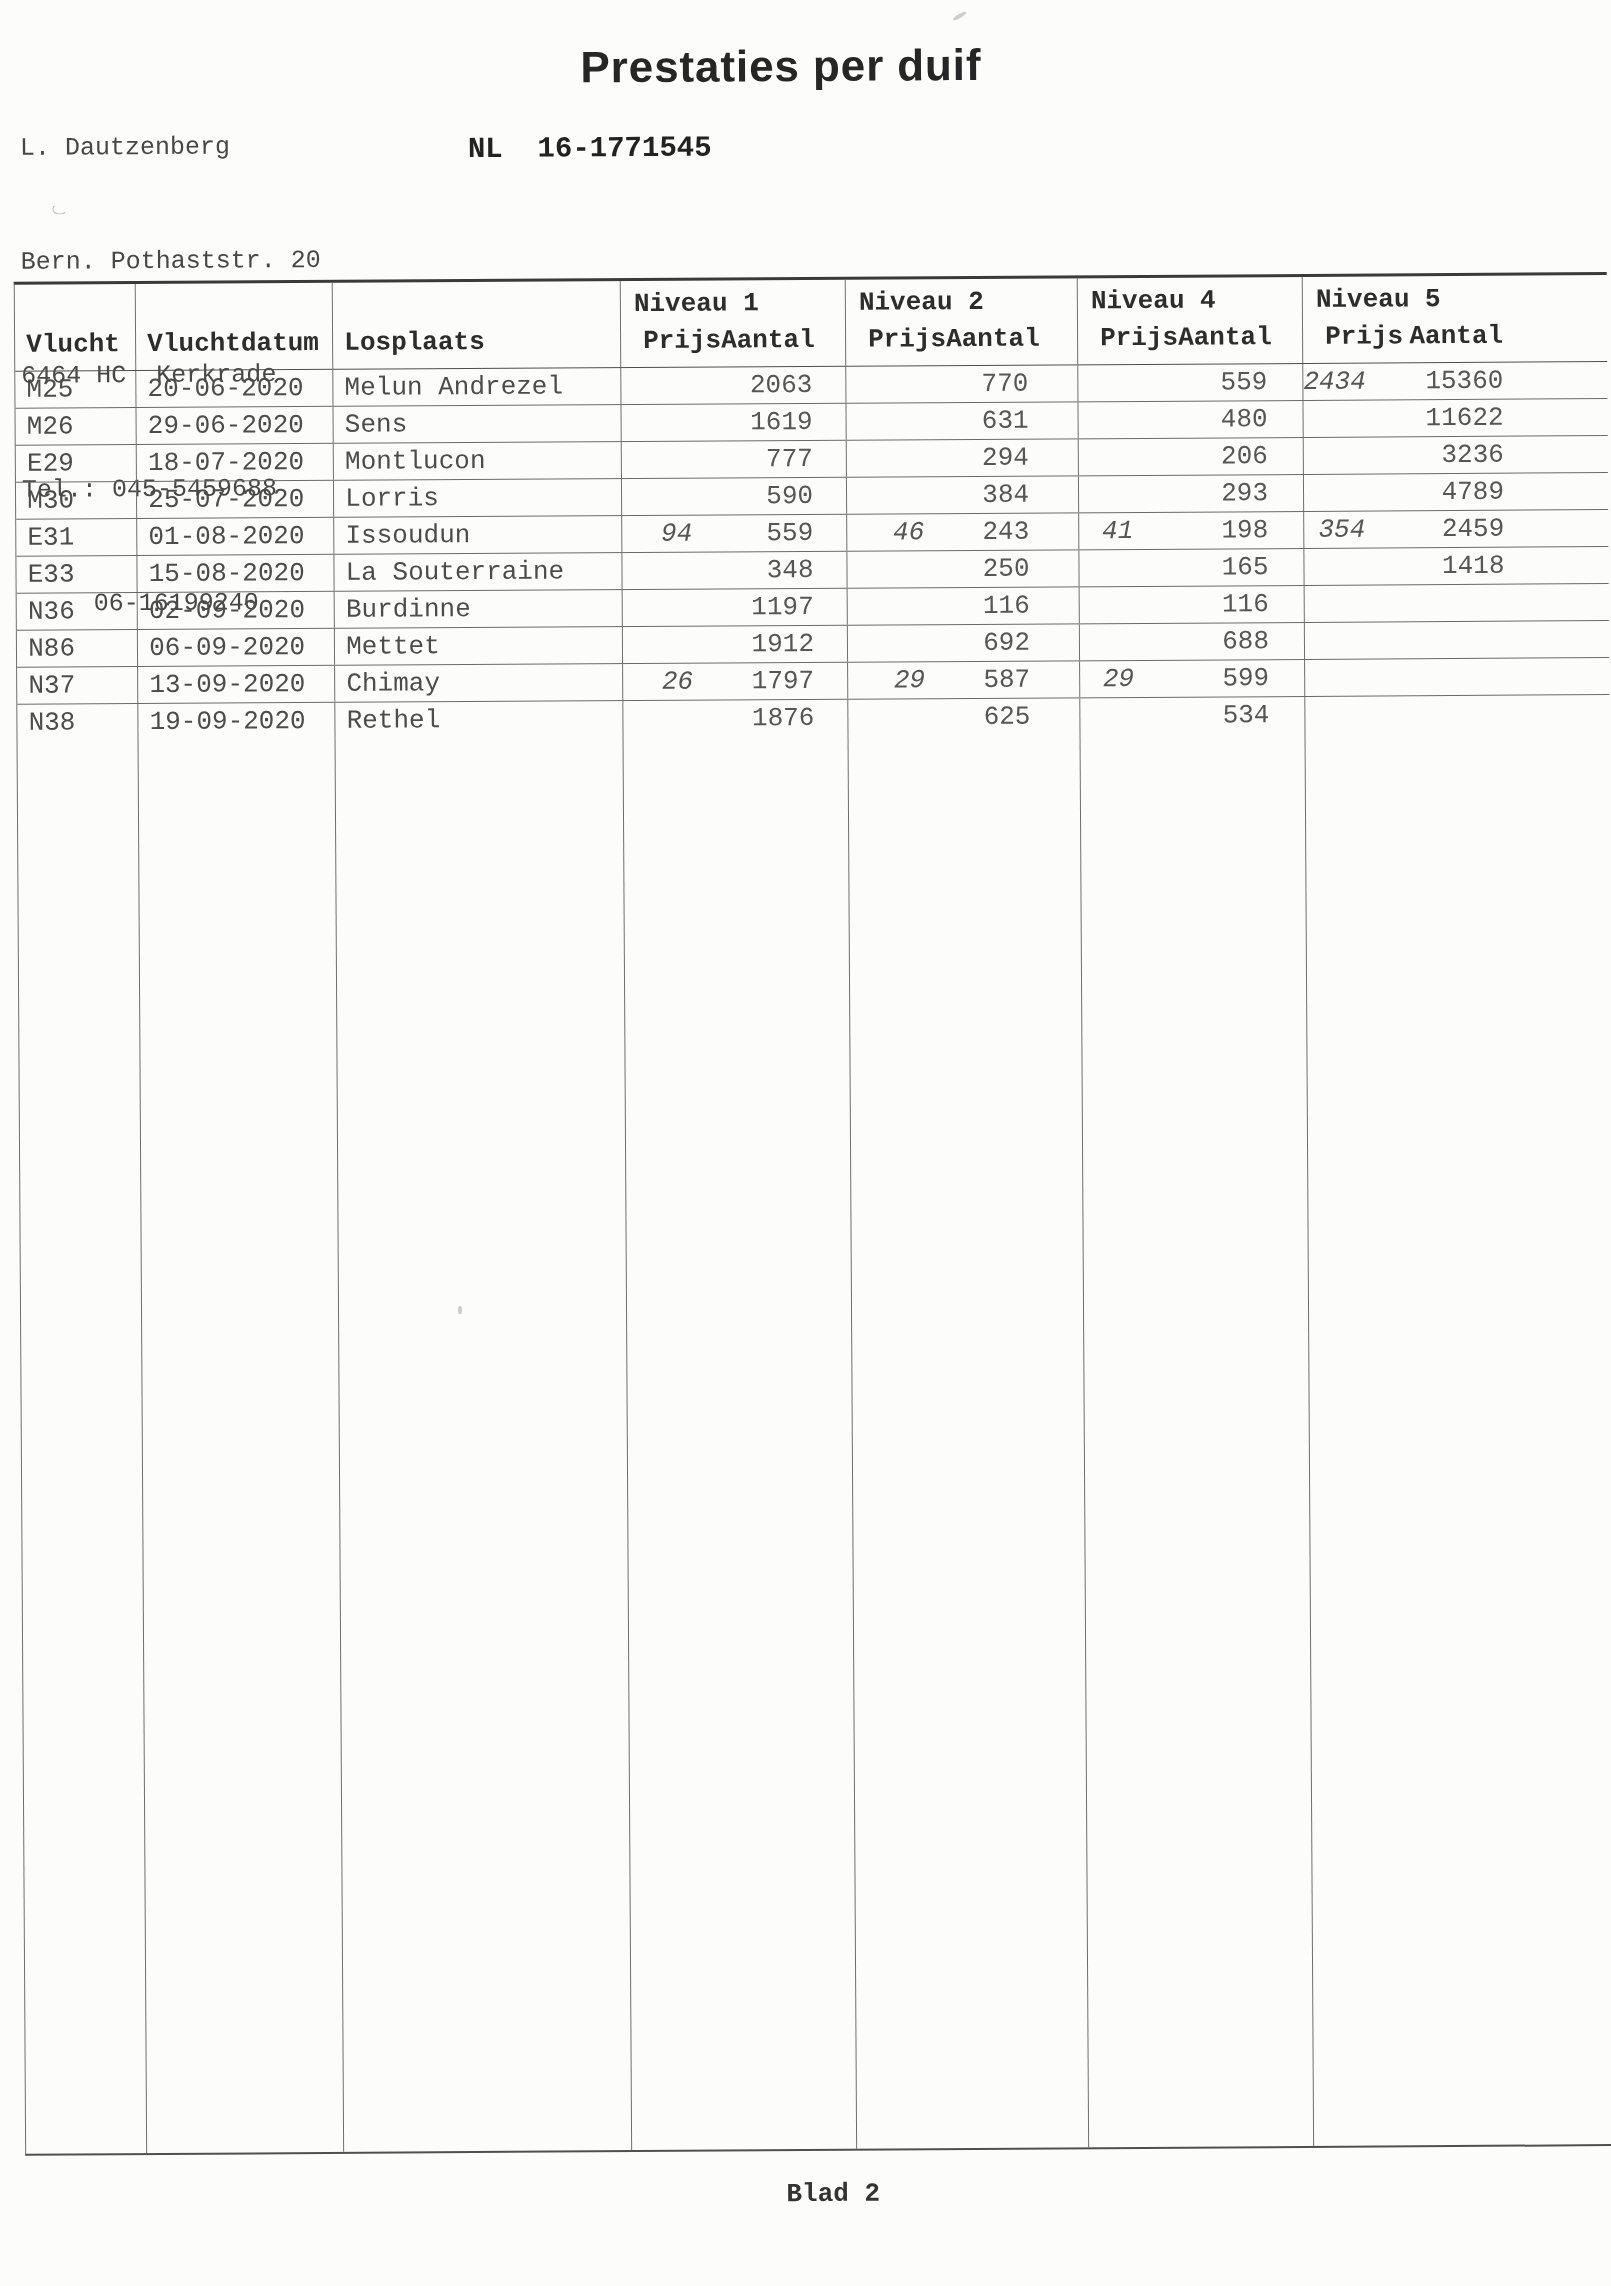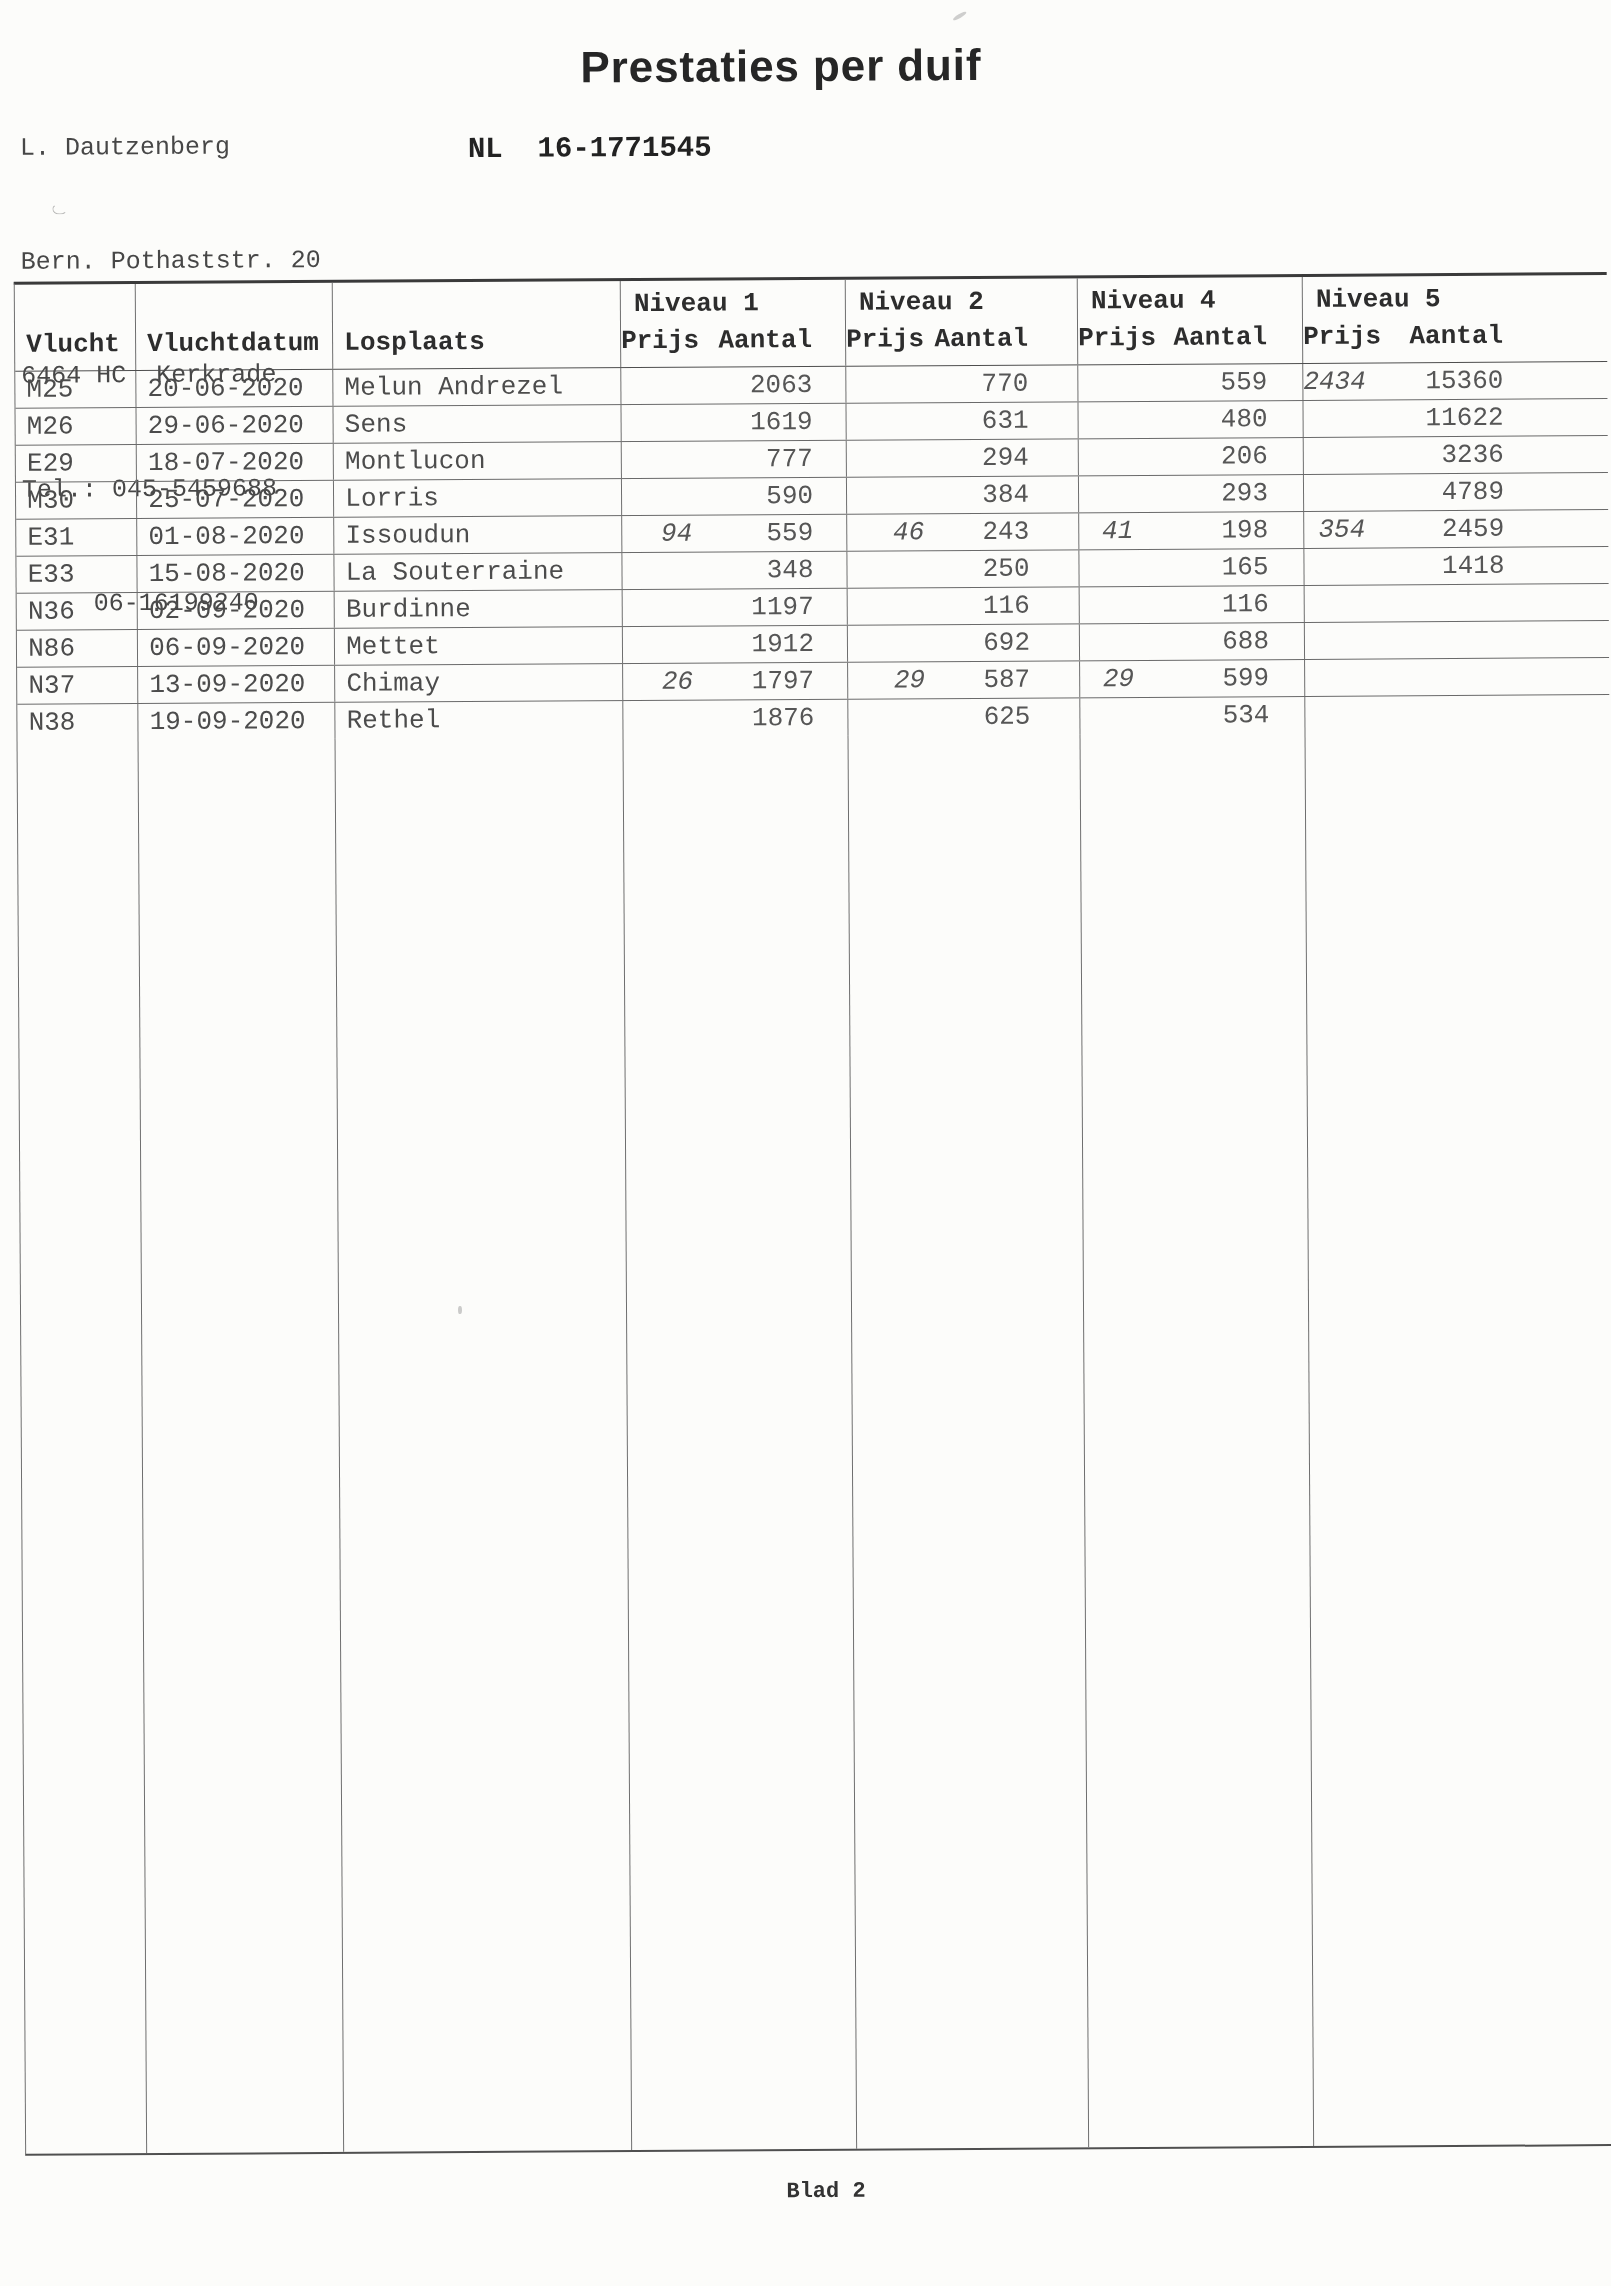--- a/index.html
+++ b/index.html
@@ -52,23 +52,23 @@
   .subrow{display:flex;}
 
   .cell{font-size:26px;color:#4c4c4c;padding-left:11.2px;display:flex;align-items:center;white-space:pre;}
   .niv{display:flex;align-items:center;font-size:26px;color:#565656;}
   .niv .p{text-align:right;font-style:italic;}
   .niv .a{flex:1;text-align:right;}
   .n1 .p{flex:0 0 70px;} .n1 .a{padding-right:33px;}
   .n2 .p{flex:0 0 77px;} .n2 .a{padding-right:49px;}
   .n4 .p{flex:0 0 54px;} .n4 .a{padding-right:35px;}
   .n5 .p{flex:0 0 61px;} .n5 .a{padding-right:103px;}
-  .subrow .p{text-align:right;} .subrow .a{flex:1;text-align:right;}
-
-  .footer{position:absolute;left:780px;top:2179px;font-weight:bold;font-size:22px;color:#333;}
+  .subrow .p{text-align:right;margin-left:22px;} .subrow .a{flex:1;text-align:right;}
+
+  .footer{position:absolute;left:780px;top:2179px;font-weight:bold;font-size:26px;color:#333;}
 
   
   .art{position:absolute;border-radius:50%;pointer-events:none;}
   .a1{left:58px;top:199px;width:13px;height:9.4px;border:1.9px solid rgba(100,100,100,.45);border-right-color:transparent;border-top-color:transparent;}
   .a2{left:959px;top:15px;width:15px;height:3.7px;background:rgba(120,120,120,.35);transform:rotate(-30deg);}
   .a3{left:457px;top:1304px;width:3.7px;height:8.4px;background:rgba(130,130,130,.4);}
 </style>
 </head>
 <body>
 

